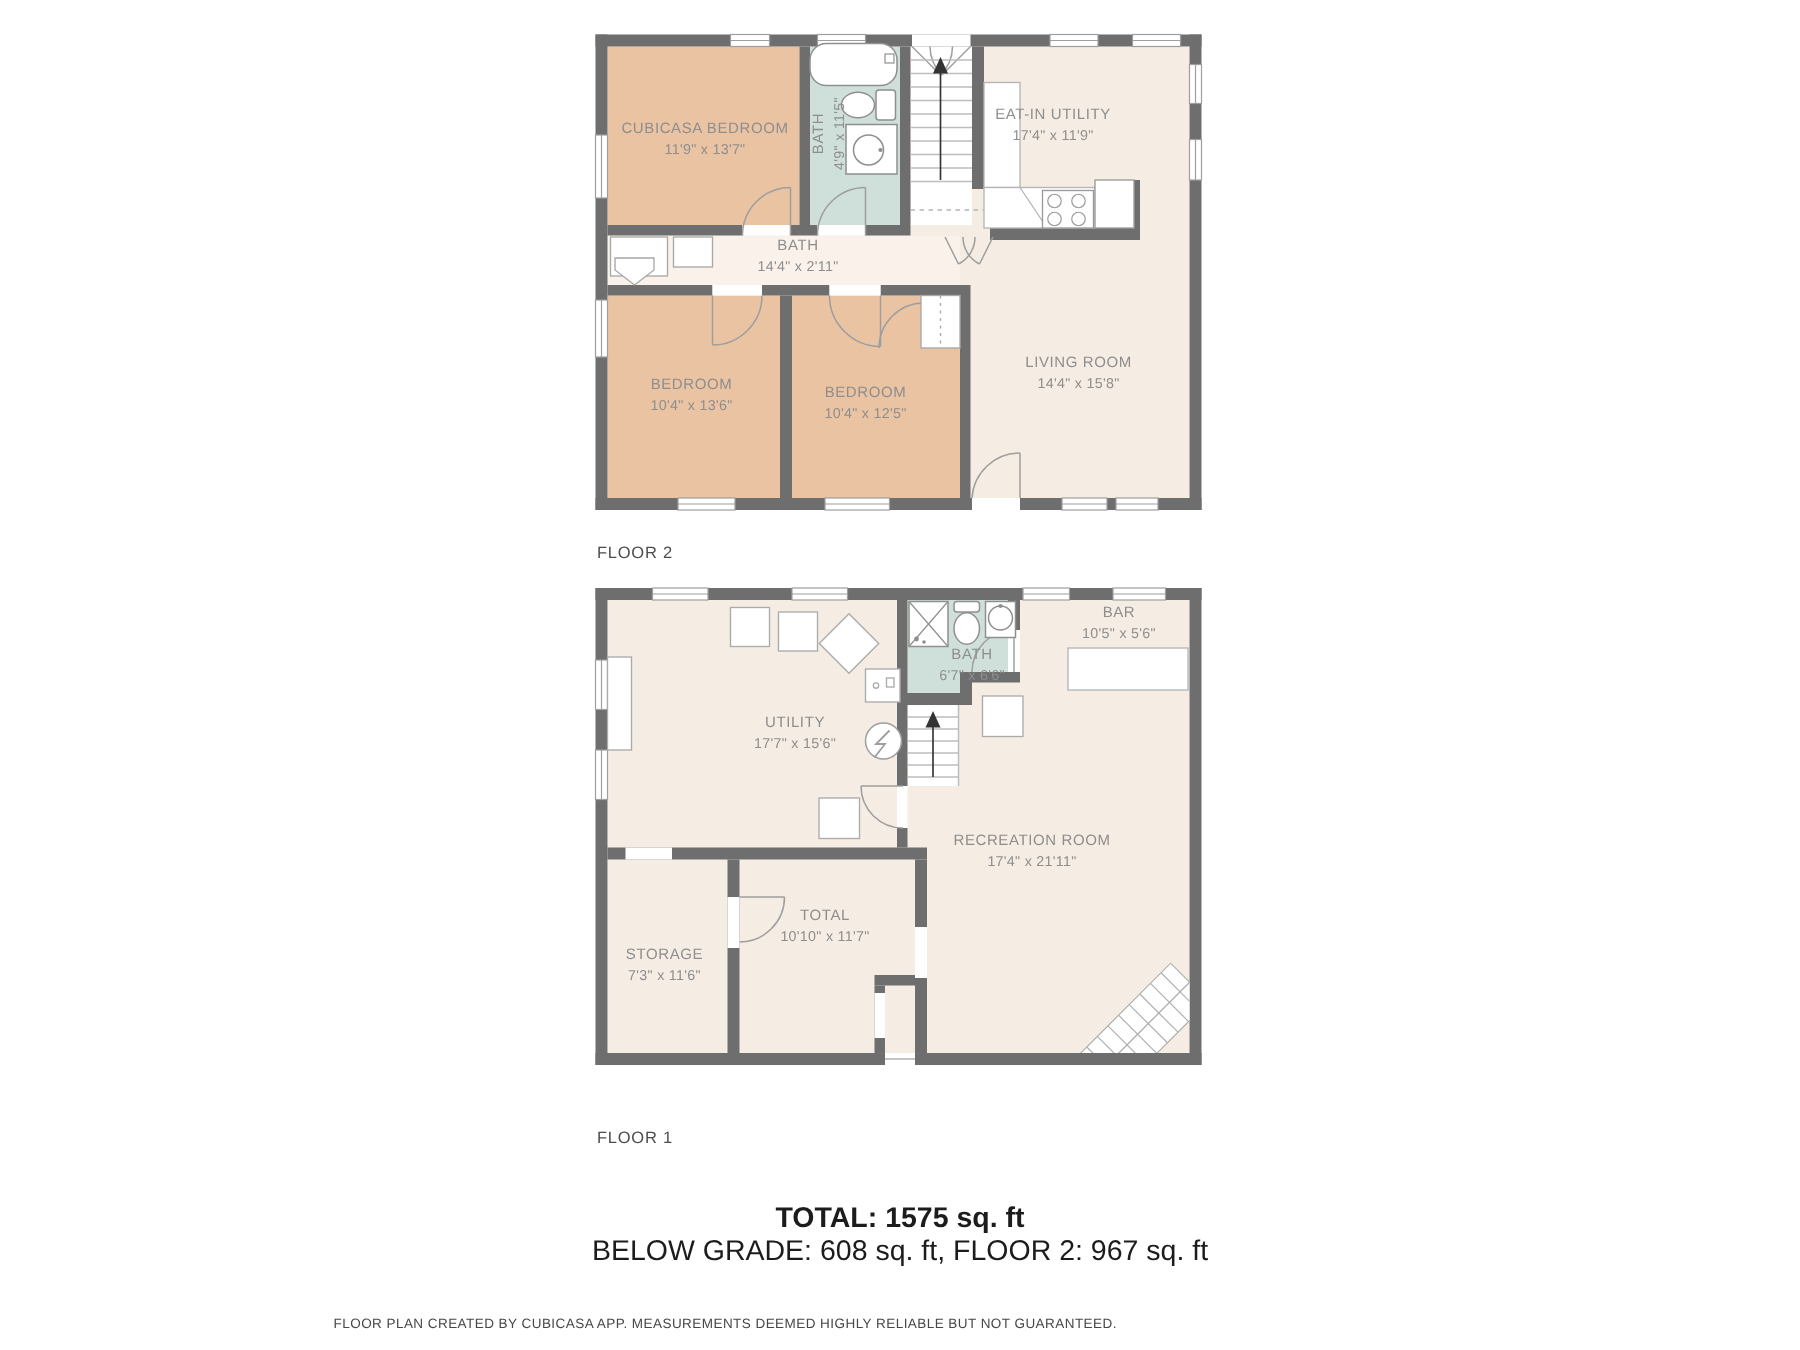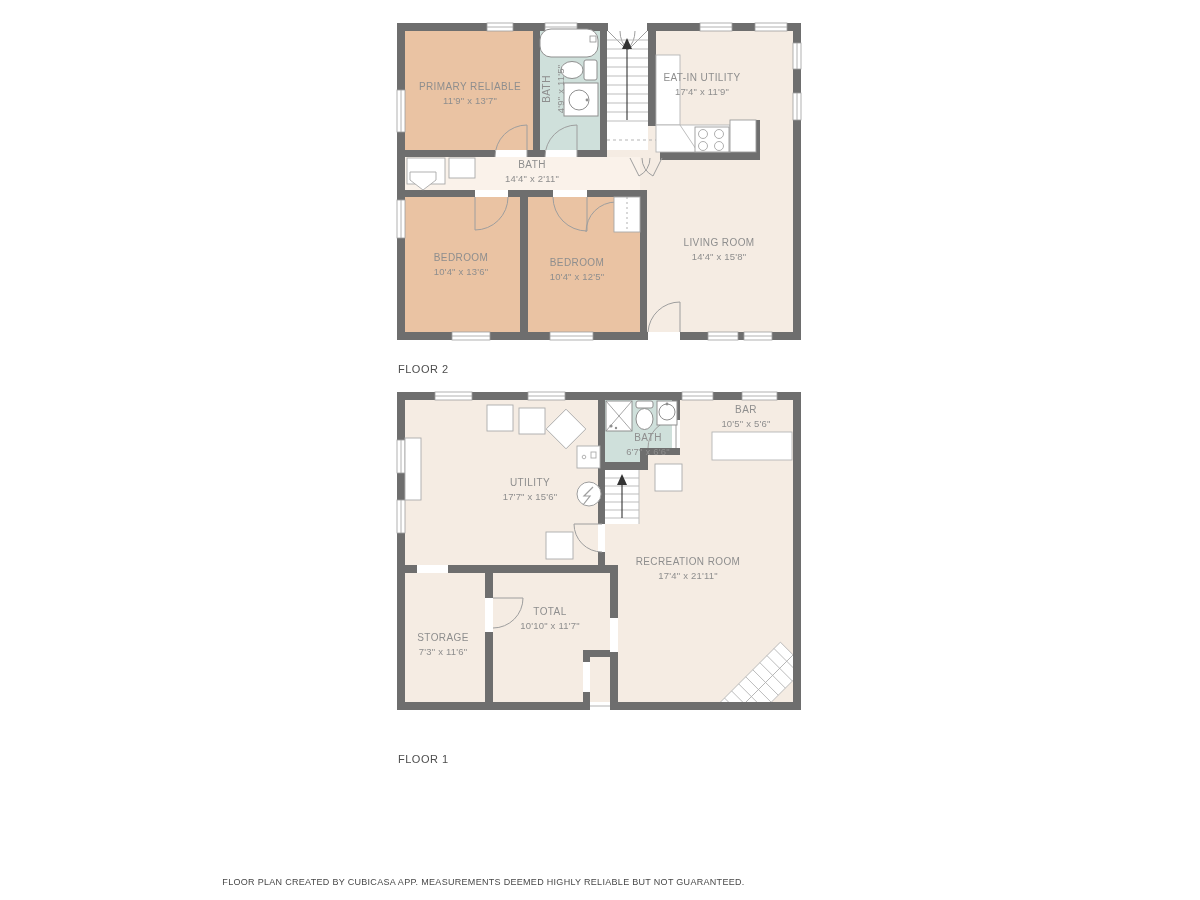--- a/index.html
+++ b/index.html
@@ -308,21 +308,21 @@
         <line x1="767" y1="668" x2="767" y2="704"></line>
             <line x1="777" y1="668" x2="777" y2="704"></line>
         <line x1="787" y1="668" x2="787" y2="704"></line>
             <line x1="797" y1="668" x2="797" y2="704"></line>
       </g>
     </g>
   </g>
 </svg>
 
 <div class="room-label" style="left:470px;top:93px">
-  <div class="rname">PRIMARY RELIABLE</div>
+  <div class="rname">CUBICASA BEDROOM</div>
   <div class="rdims">11'9" x 13'7"</div>
 </div>
 <div class="room-label vertical" style="left:553px;top:89px">
   <div class="rname">BATH</div>
   <div class="rdims">4'9" x 11'5"</div>
 </div>
 <div class="room-label" style="left:702px;top:84px">
   <div class="rname">EAT-IN UTILITY</div>
   <div class="rdims">17'4" x 11'9"</div>
 </div>
@@ -364,16 +364,18 @@
   <div class="rname">STORAGE</div>
   <div class="rdims">7'3" x 11'6"</div>
 </div>
 <div class="room-label" style="left:550px;top:618px">
   <div class="rname">TOTAL</div>
   <div class="rdims">10'10" x 11'7"</div>
 </div>
 <div class="floor-label" style="left:398px;top:753px">FLOOR 1</div>
 
 <div class="summary">
+  <div class="total">TOTAL: 1575 sq. ft</div>
+  <div class="line">BELOW GRADE: 608 sq. ft, FLOOR 2: 967 sq. ft</div>
 </div>
 <div class="footer">FLOOR PLAN CREATED BY CUBICASA APP. MEASUREMENTS DEEMED HIGHLY RELIABLE BUT NOT GUARANTEED.</div>
 
 </div>
 
 </body></html>

